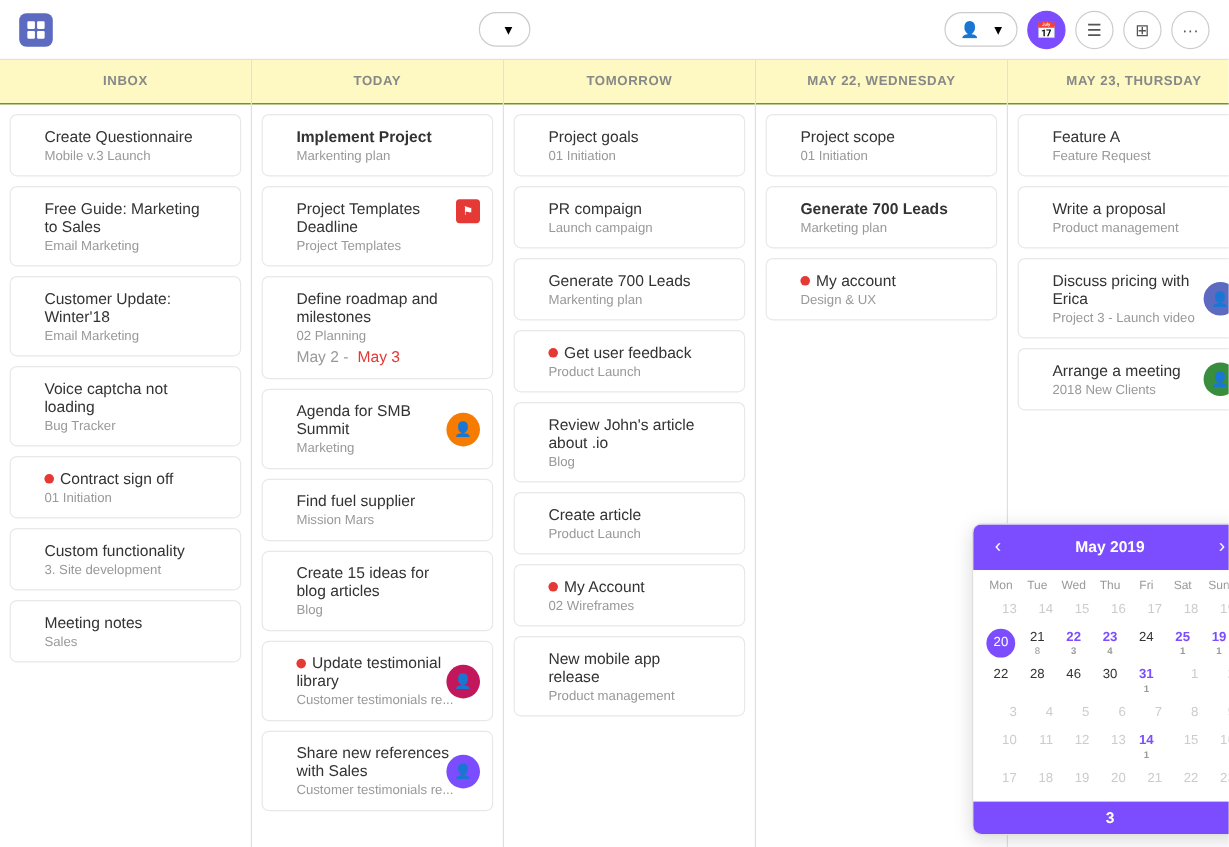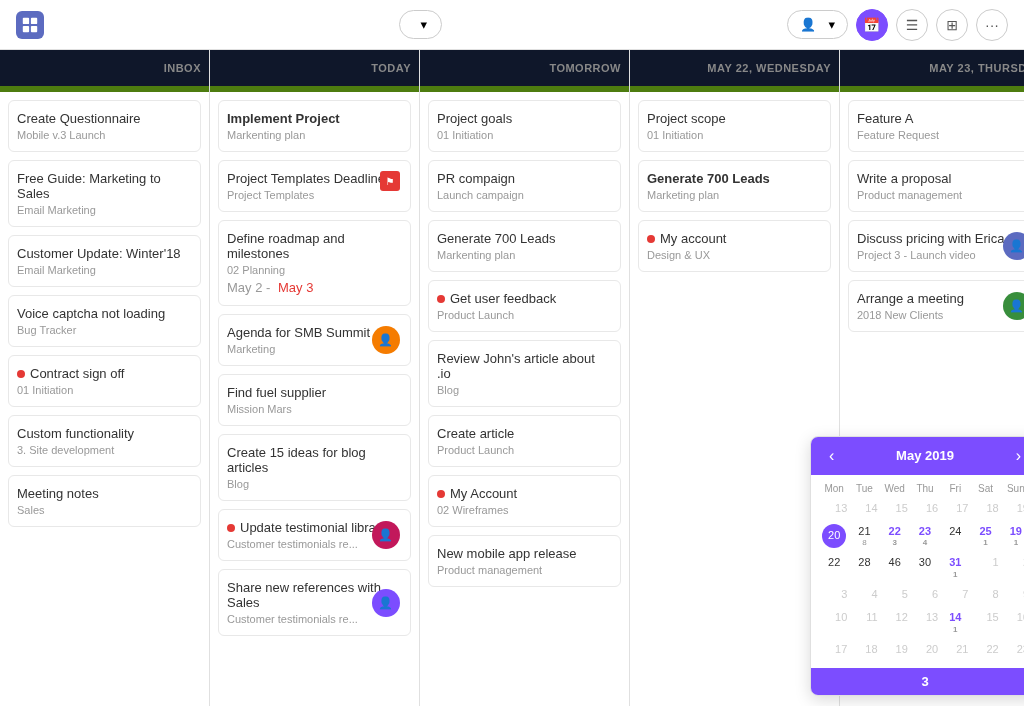--- a/index.html
+++ b/index.html
@@ -30,30 +30,30 @@
       background: #fff; display: flex; align-items: center; justify-content: center; cursor: pointer;
       font-size: 14px; color: #555;
     }
     .icon-btn.active { background: #7c4dff; border-color: #7c4dff; color: #fff; }
 
     
     .board { display: flex; height: calc(100vh - 50px); overflow: hidden; }
     .column { display: flex; flex-direction: column; border-right: 1px solid #e0e0e0; min-width: 210px; flex: 1; }
     .column:last-child { border-right: none; }
     .col-header {
-      text-align: right; padding: 12px 8px; font-size: 11px; font-weight: 600;
+      text-align: center; padding: 12px 8px; font-size: 11px; font-weight: 600;
       color: #888; text-transform: uppercase; letter-spacing: 0.5px;
-      border-bottom: 6px solid #4d7c0f; background: #0f172a;
+      border-bottom: 1px solid #4d7c0f; background: #fef9c3;
     }
     .col-body { overflow-y: auto; padding: 8px; display: flex; flex-direction: column; gap: 8px; flex: 1; }
 
     
     .card {
       background: #fff; border: 1px solid #e8e8e8; border-radius: 6px;
-      padding: 10px 8px; cursor: pointer; position: relative;
+      padding: 10px 28px; cursor: pointer; position: relative;
     }
     .card-title { font-size: 13px; font-weight: 500; color: #333; margin-bottom: 3px; }
     .card-title.bold { font-weight: 700; }
     .card-sub { font-size: 11px; color: #999; }
     .card-avatar {
       position: absolute; right: 10px; top: 50%; transform: translateY(-50%);
       width: 28px; height: 28px; border-radius: 50%; background: #ccc;
       overflow: hidden; display: flex; align-items: center; justify-content: center;
       font-size: 12px; color: #fff;
     }

